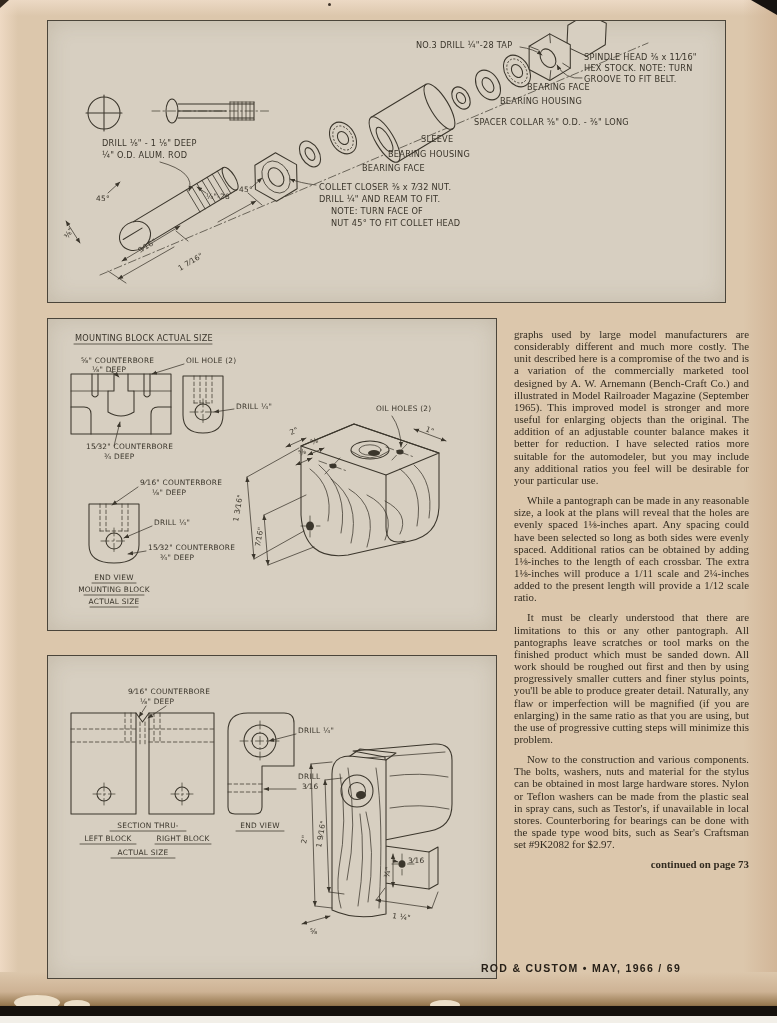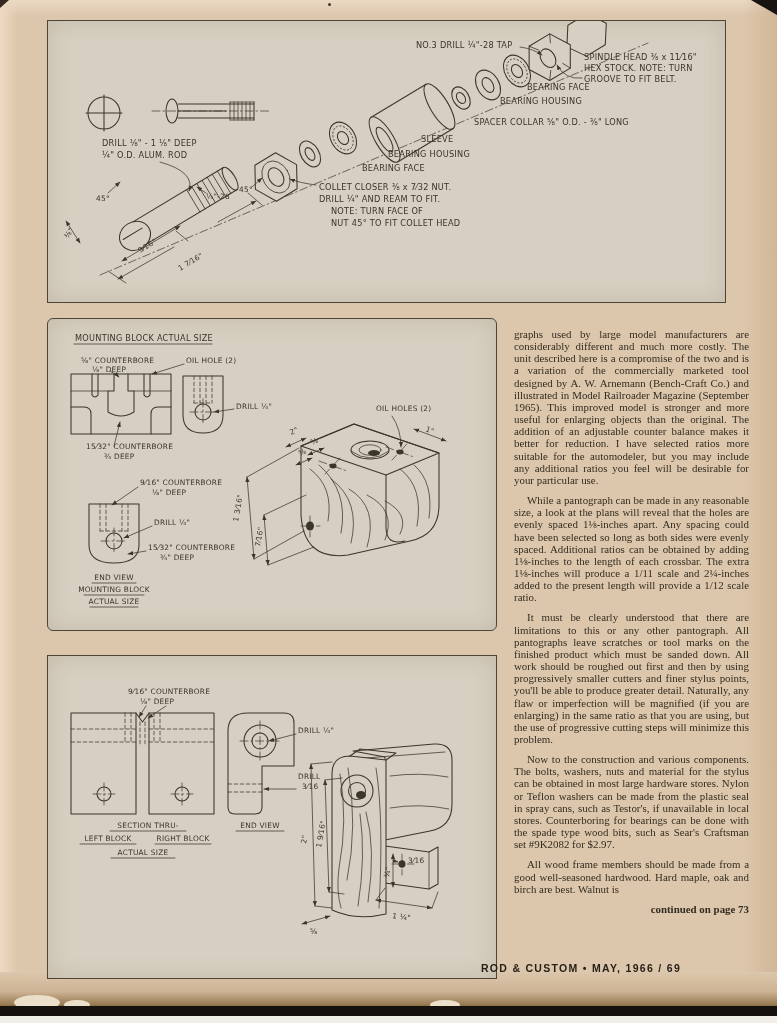--- a/index.html
+++ b/index.html
@@ -15,21 +15,21 @@
   .bottom-shade{position:absolute;left:0;top:972px;width:100%;height:36px;background:linear-gradient(#dcc7ac 0%,#cdb294 55%,#96784f 92%,#5d4830 100%);}
   .bottom-black{position:absolute;left:0;top:1006px;width:100%;height:11px;background:#15110d;}
   .bottom-white{position:absolute;left:0;top:1016px;width:100%;height:7px;background:#f2efe8;}
   .blob{position:absolute;background:#ecdfc9;border-radius:50%;}
   .corner-tr{position:absolute;right:0;top:0;width:26px;height:15px;background:#171310;clip-path:polygon(0 0,100% 0,100% 100%);}
   .corner-tl{position:absolute;left:0;top:0;width:9px;height:8px;background:#33281f;clip-path:polygon(0 0,100% 0,0 100%);}
   .speck{position:absolute;left:328px;top:3px;width:3px;height:3px;border-radius:50%;background:#40352a;}
 
   .panel{position:absolute;background:#d7cfc1;border:1px solid #4b453a;box-shadow:inset 0 0 22px rgba(110,92,62,.18);}
   #panel-top{left:47px;top:20px;width:677px;height:281px;}
-  #panel-mid{left:47px;top:318px;width:448px;height:311px;border-radius:6px;}
+  #panel-mid{left:47px;top:318px;width:448px;height:311px;}
   #panel-bot{left:47px;top:655px;width:448px;height:322px;}
   .panel svg{display:block;width:100%;height:100%;}
 
   
   .ln, .ln path, .ln line, .ln circle, .ln ellipse, .ln rect, .ln polygon{
     stroke:#3b362c;stroke-width:1.05;fill:none;stroke-linecap:round;stroke-linejoin:round;}
   .ln .pf{fill:#d7cfc1;}
   .ln .ink{fill:#3b362c;stroke:none;}
   .ln .thin{stroke-width:.75;}
   .ln .dash{stroke-dasharray:3.5 2.6;stroke-width:.75;}
@@ -316,17 +316,16 @@
   <text class="lbl dim" x="360" y="207">3⁄16</text>
   <text class="lbl dim" x="344" y="262" transform="rotate(8 344 262)">1 ¼"</text>
 </svg>
 </div>
 
 <div id="article">
   <p>graphs used by large model manufacturers are considerably different and much more costly. The unit described here is a compromise of the two and is a variation of the commercially marketed tool designed by A. W. Arnemann (Bench-Craft Co.) and illustrated in Model Railroader Magazine (September 1965). This improved model is stronger and more useful for enlarging objects than the original. The addition of an adjustable counter balance makes it better for reduction. I have selected ratios more suitable for the automodeler, but you may include any additional ratios you feel will be desirable for your particular use.</p>
   <p class="ind">While a pantograph can be made in any reasonable size, a look at the plans will reveal that the holes are evenly spaced 1⅛-inches apart. Any spacing could have been selected so long as both sides were evenly spaced. Additional ratios can be obtained by adding 1⅛-inches to the length of each crossbar. The extra 1⅛-inches will produce a 1/11 scale and 2¼-inches added to the present length will provide a 1/12 scale ratio.</p>
   <p class="ind">It must be clearly understood that there are limitations to this or any other pantograph. All pantographs leave scratches or tool marks on the finished product which must be sanded down. All work should be roughed out first and then by using progressively smaller cutters and finer stylus points, you'll be able to produce greater detail. Naturally, any flaw or imperfection will be magnified (if you are enlarging) in the same ratio as that you are using, but the use of progressive cutting steps will minimize this problem.</p>
   <p class="ind">Now to the construction and various components. The bolts, washers, nuts and material for the stylus can be obtained in most large hardware stores. Nylon or Teflon washers can be made from the plastic seal in spray cans, such as Testor's, if unavailable in local stores. Counterboring for bearings can be done with the spade type wood bits, such as Sear's Craftsman set #9K2082 for $2.97.</p>
-  <p class="ind">All wood frame members should be made from a good well-seasoned hardwood. Hard maple, oak and birch are best. Walnut is</p>
   <p class="cont">continued on page 73</p>
 </div>
 
 <div id="footer">ROD &amp; CUSTOM • MAY, 1966 / 69</div>
 
 </body></html>

